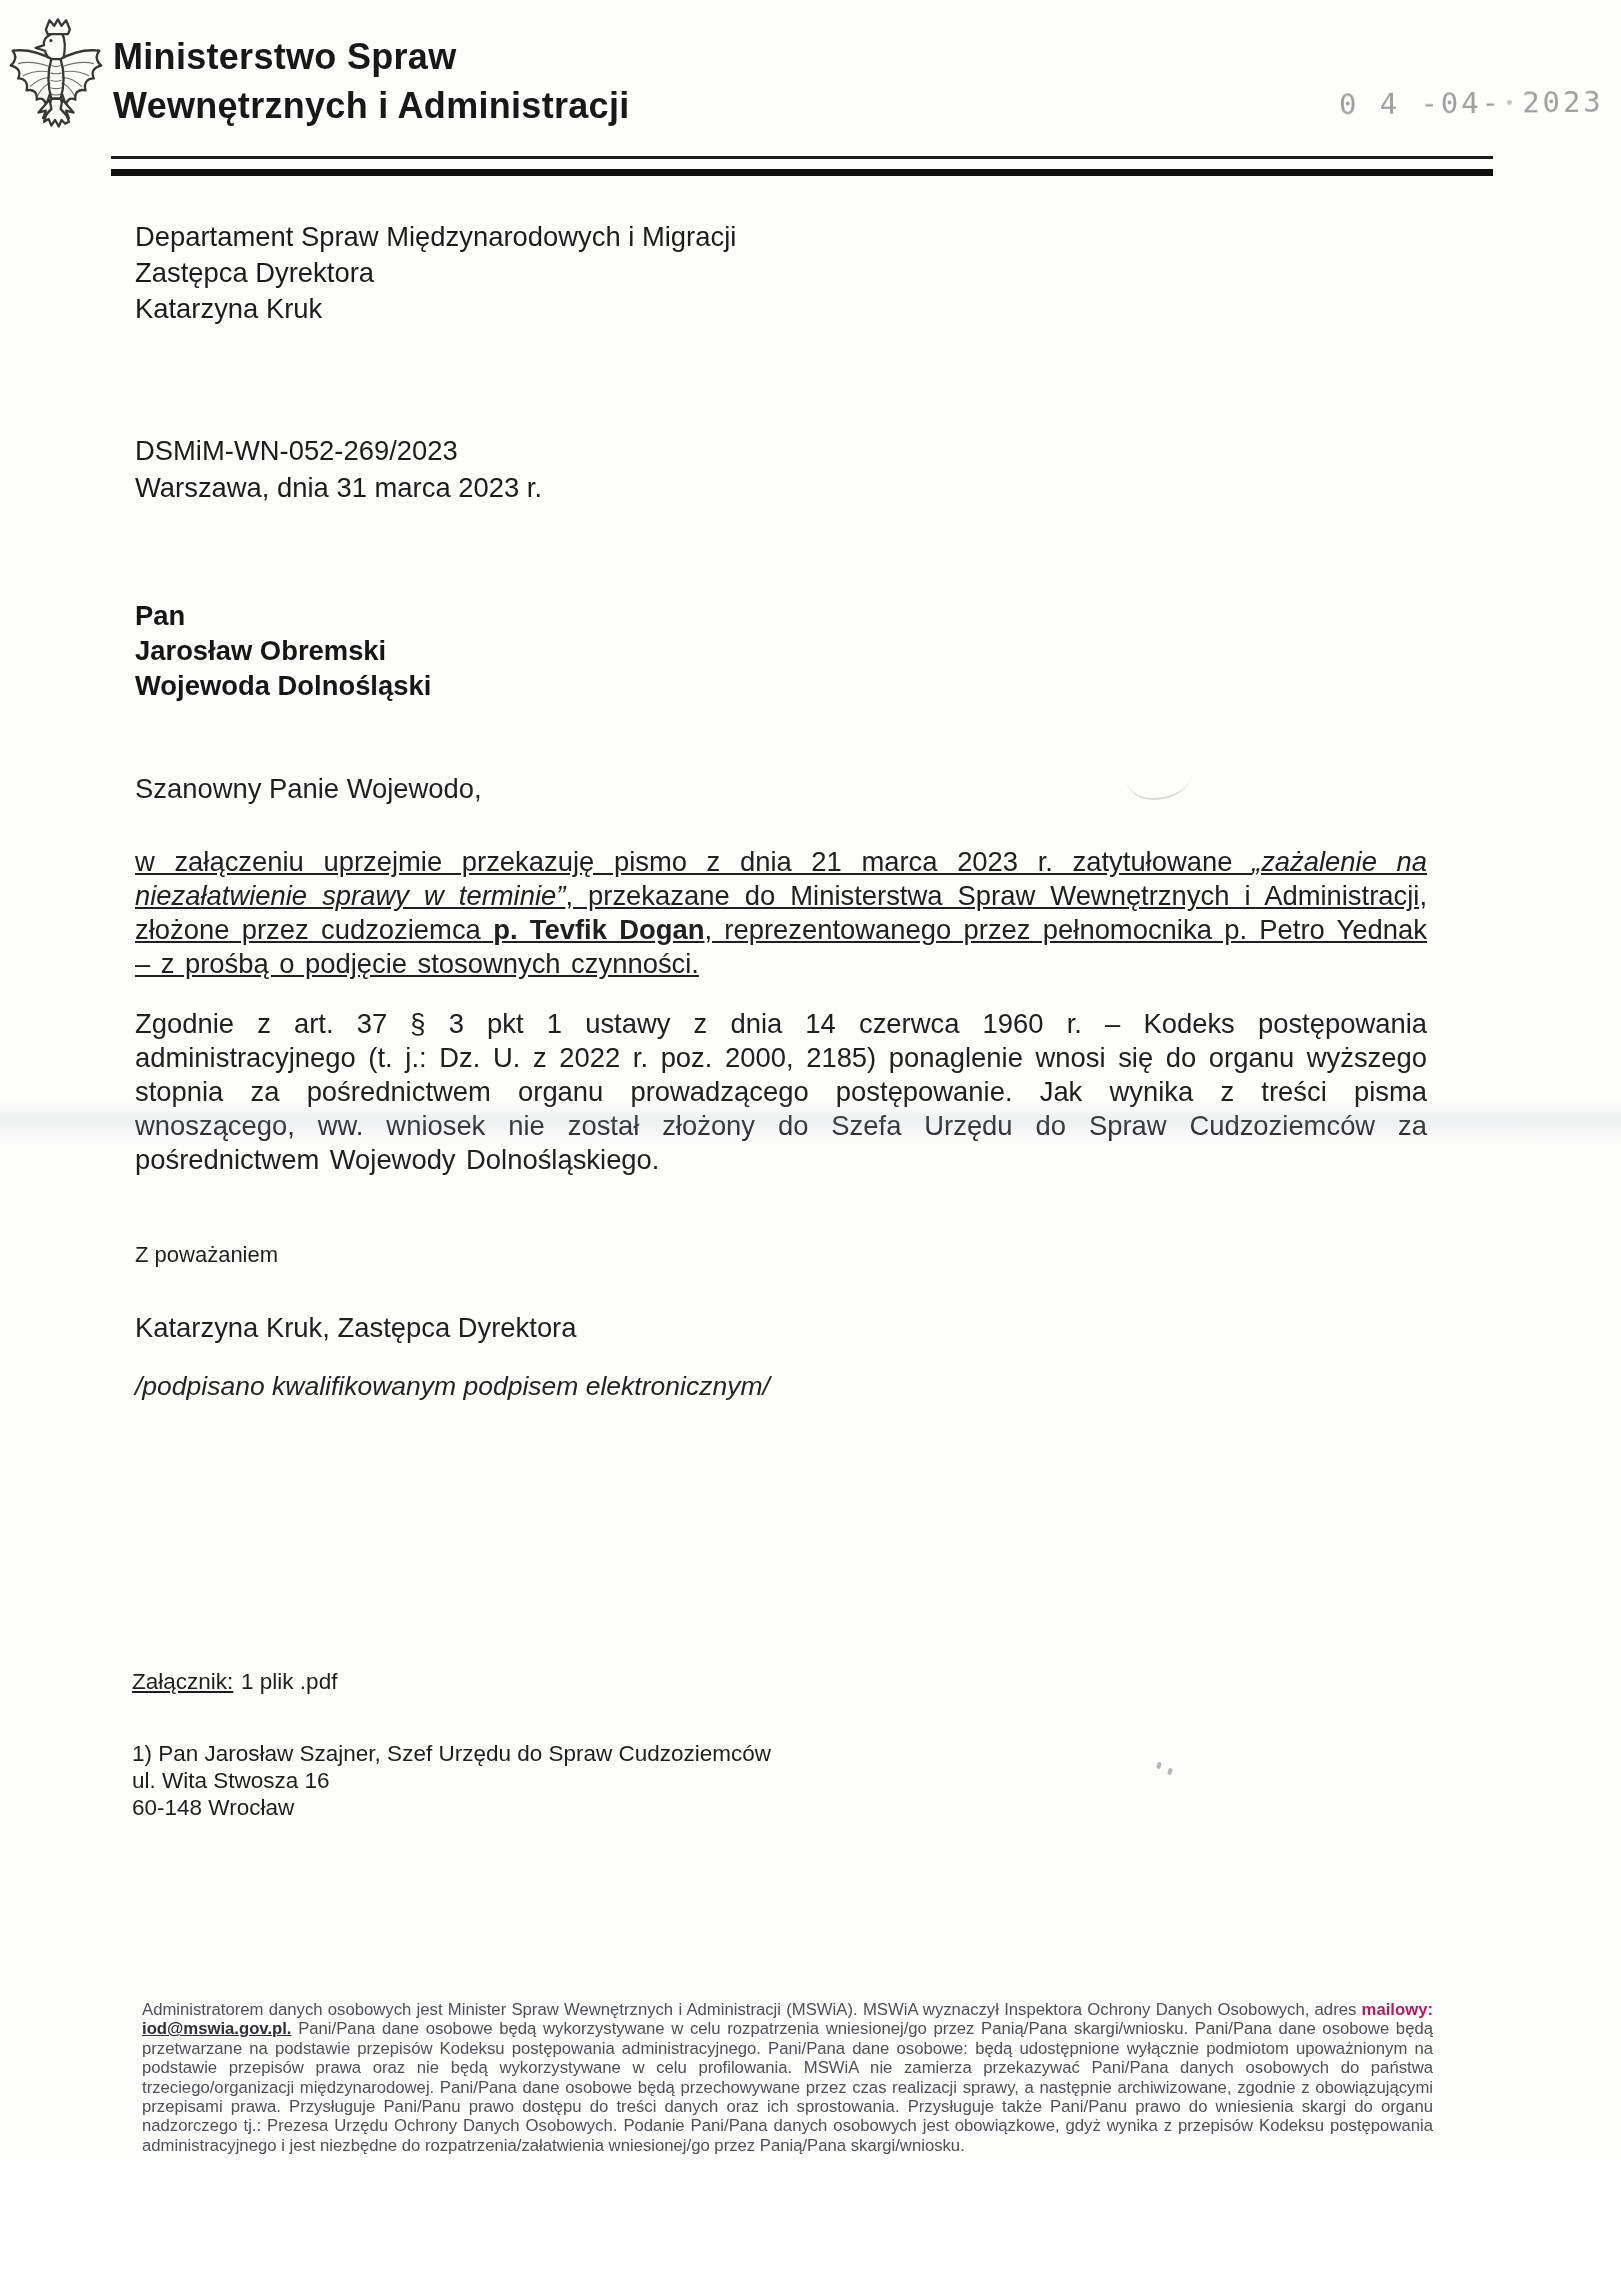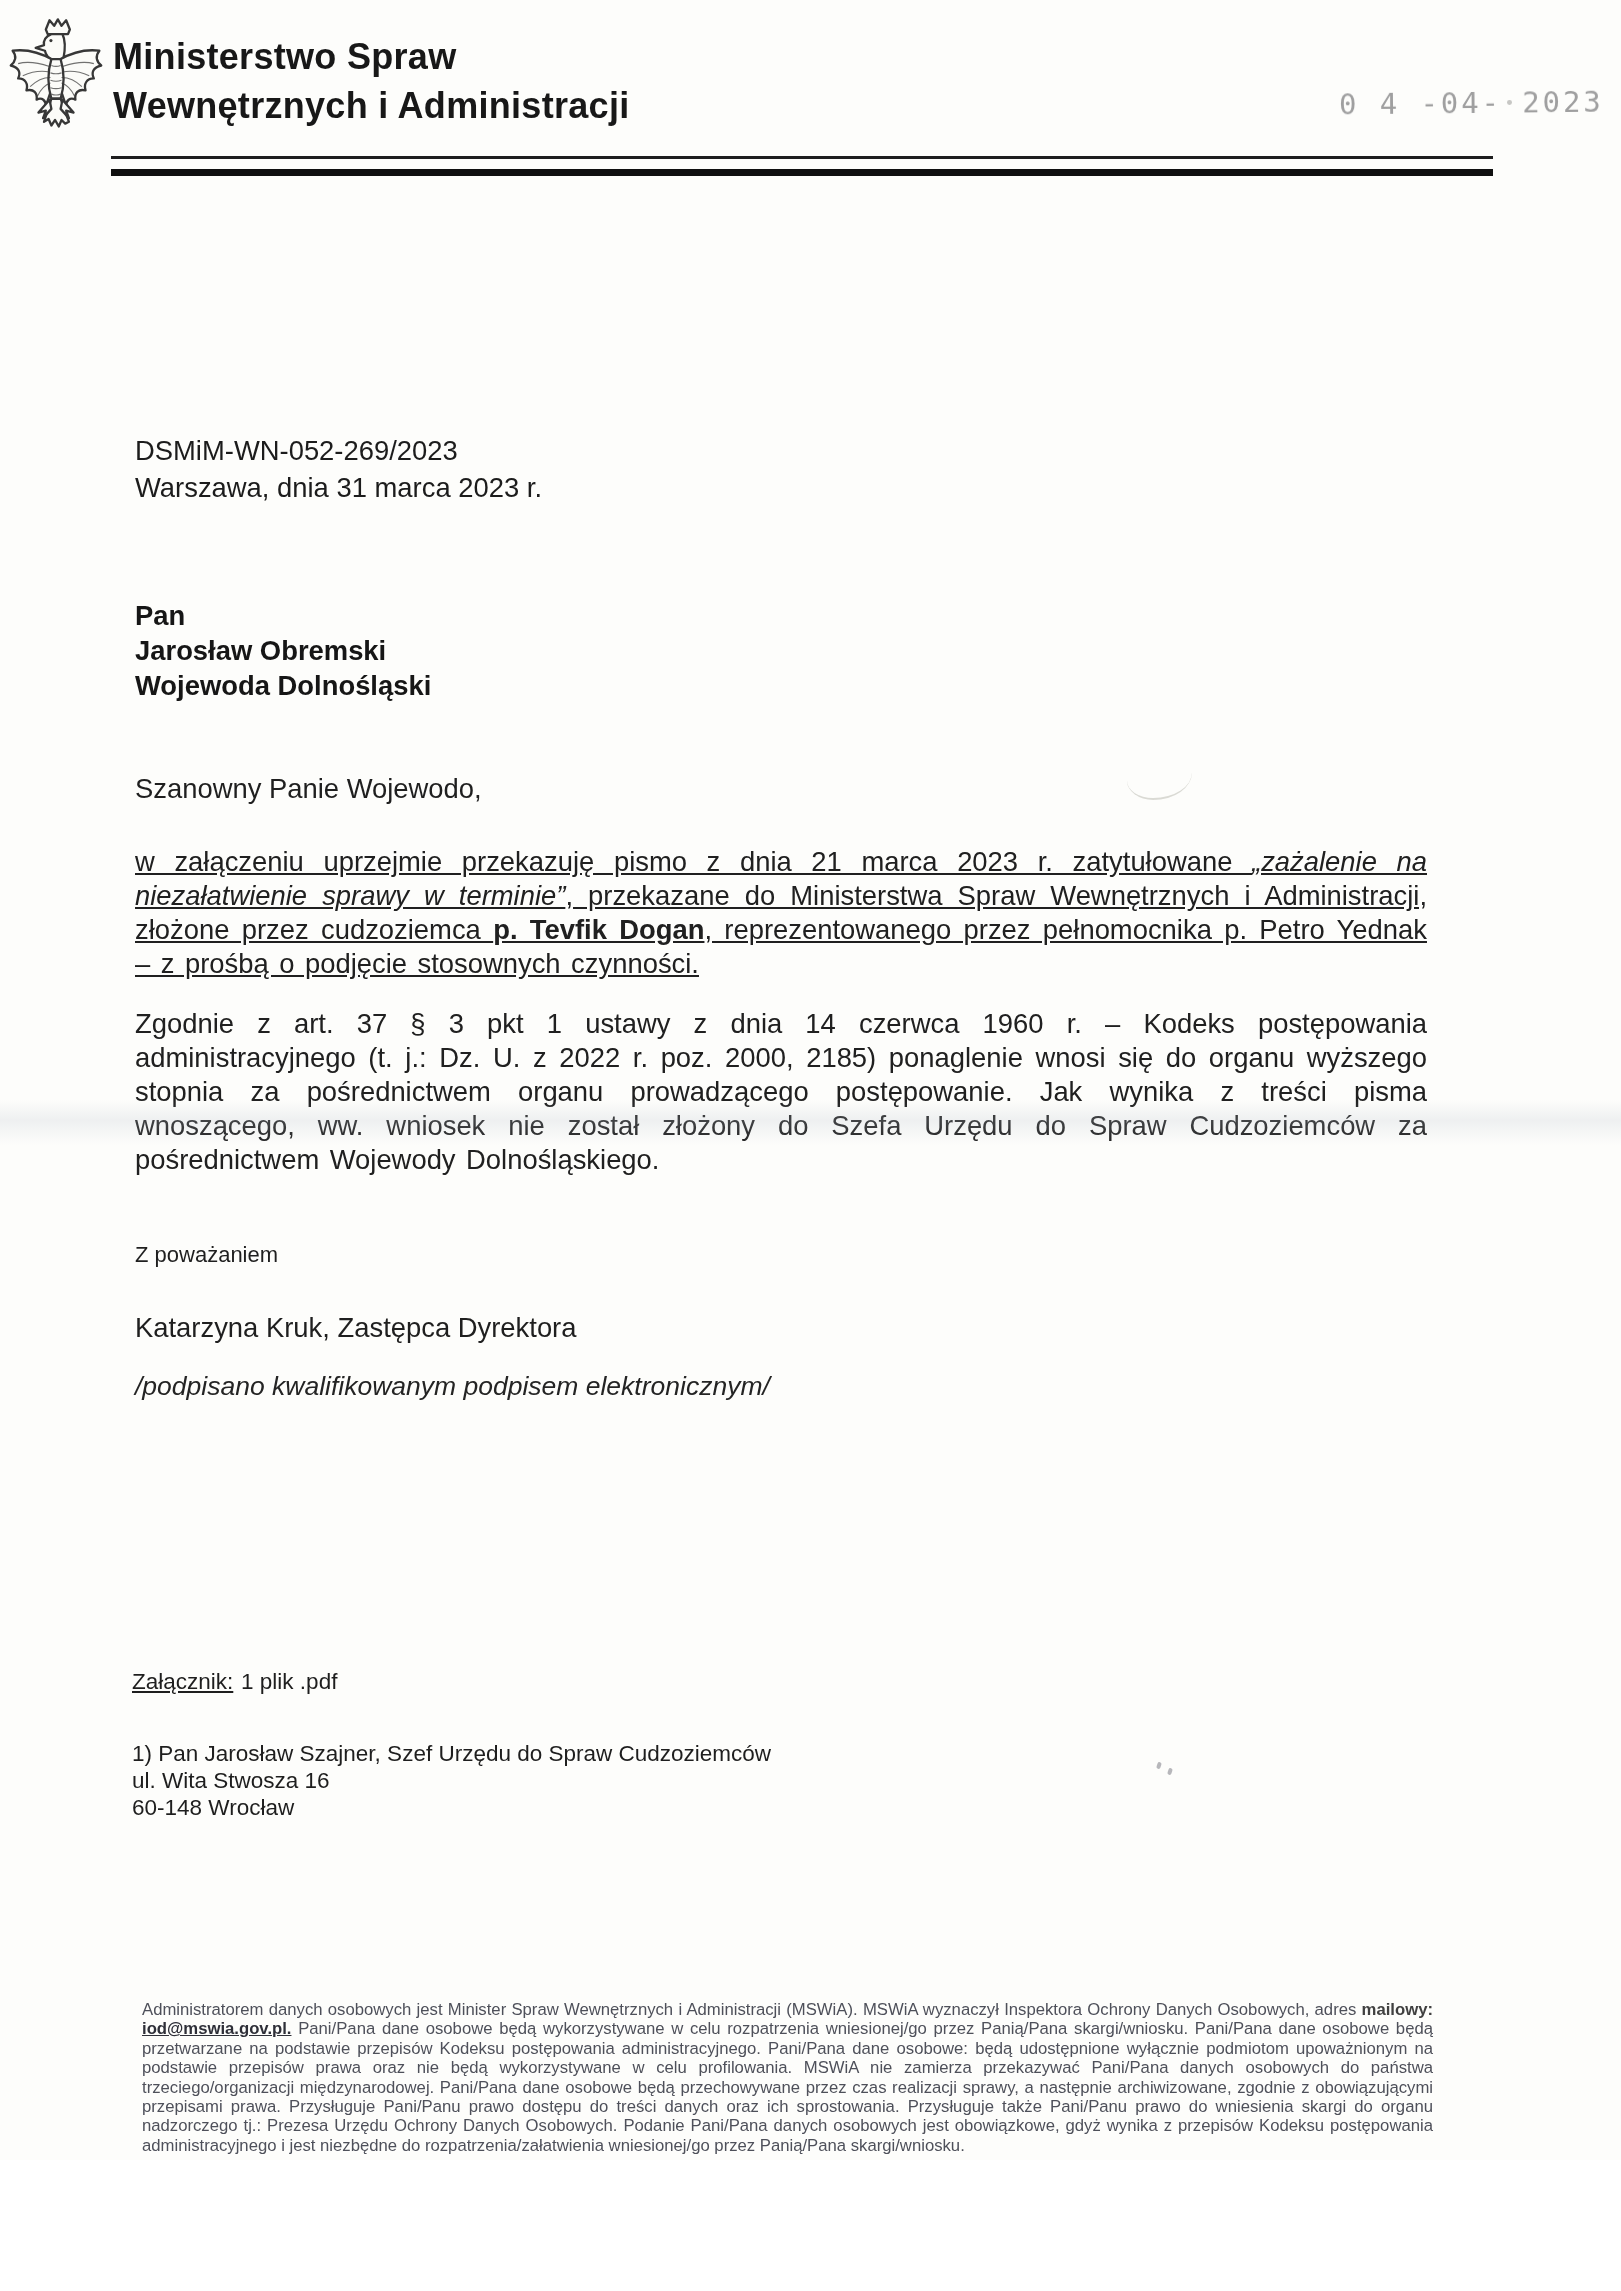--- a/index.html
+++ b/index.html
@@ -33,21 +33,21 @@
   .signature{position:absolute;left:135px;top:1312px;font-size:27.4px;}
   .sig-note{position:absolute;left:135px;top:1371px;font-size:26.5px;font-style:italic;color:#242424;}
   .attachment{position:absolute;left:132px;top:1669px;font-size:22.5px;color:#1e1e1e;}
   .attachment .u{text-decoration:underline;}
   .attachment .val{margin-left:7.8px;}
   .cc{position:absolute;left:132px;top:1740px;font-size:22.5px;line-height:27px;color:#1e1e1e;}
   .cc .u{text-decoration:underline;}
   
   .privacy{position:absolute;left:142px;top:2000px;width:1291px;
     font-size:16.7px;line-height:19.4px;text-align:justify;color:#4e505a;}
-  .privacy b{color:#404040;}
+  .privacy b{color:#be185d;}
   .privacy .email{font-weight:700;text-decoration:underline;color:#2e2f38;}
   
   .footer-rule{position:absolute;left:98px;top:2170px;width:1425px;height:2.9px;background:#26262b;}
   .footer-address{position:absolute;left:130px;top:2179px;font-size:23.5px;line-height:30px;color:#15151d;}
   .bottom-line{position:absolute;left:0;top:2274px;width:1621px;height:2px;background:#d9d9d5;}
   .bottom-shade{position:absolute;left:0;top:2276px;width:1621px;height:15.7px;background:#f4f4f1;}
   
   .scan-band{position:absolute;left:0;top:1100px;width:1621px;height:45px;
     background:linear-gradient(180deg,rgba(185,193,204,0) 0%,rgba(185,193,204,.22) 45%,rgba(185,193,204,0) 100%);}
   .scan-curve{position:absolute;left:1127px;top:772px;width:65px;height:25.5px;
@@ -96,20 +96,25 @@
     <div>Ministerstwo Spraw</div>
     <div>Wewnętrznych i Administracji</div>
   </div>
 
   <div class="stamp">0 4 -04- 2023</div>
   <div class="stamp-dot"></div>
 
   <div class="rule-thin"></div>
   <div class="rule-thick"></div>
 
+  <div class="sender">
+    <div>Departament Spraw Międzynarodowych i Migracji</div>
+    <div>Zastępca Dyrektora</div>
+    <div>Katarzyna Kruk</div>
+  </div>
 
   <div class="reference">
     <div>DSMiM-WN-052-269/2023</div>
     <div>Warszawa, dnia 31 marca 2023 r.</div>
   </div>
 
   <div class="addressee">
     <div>Pan</div>
     <div>Jarosław Obremski</div>
     <div>Wojewoda Dolnośląski</div>

